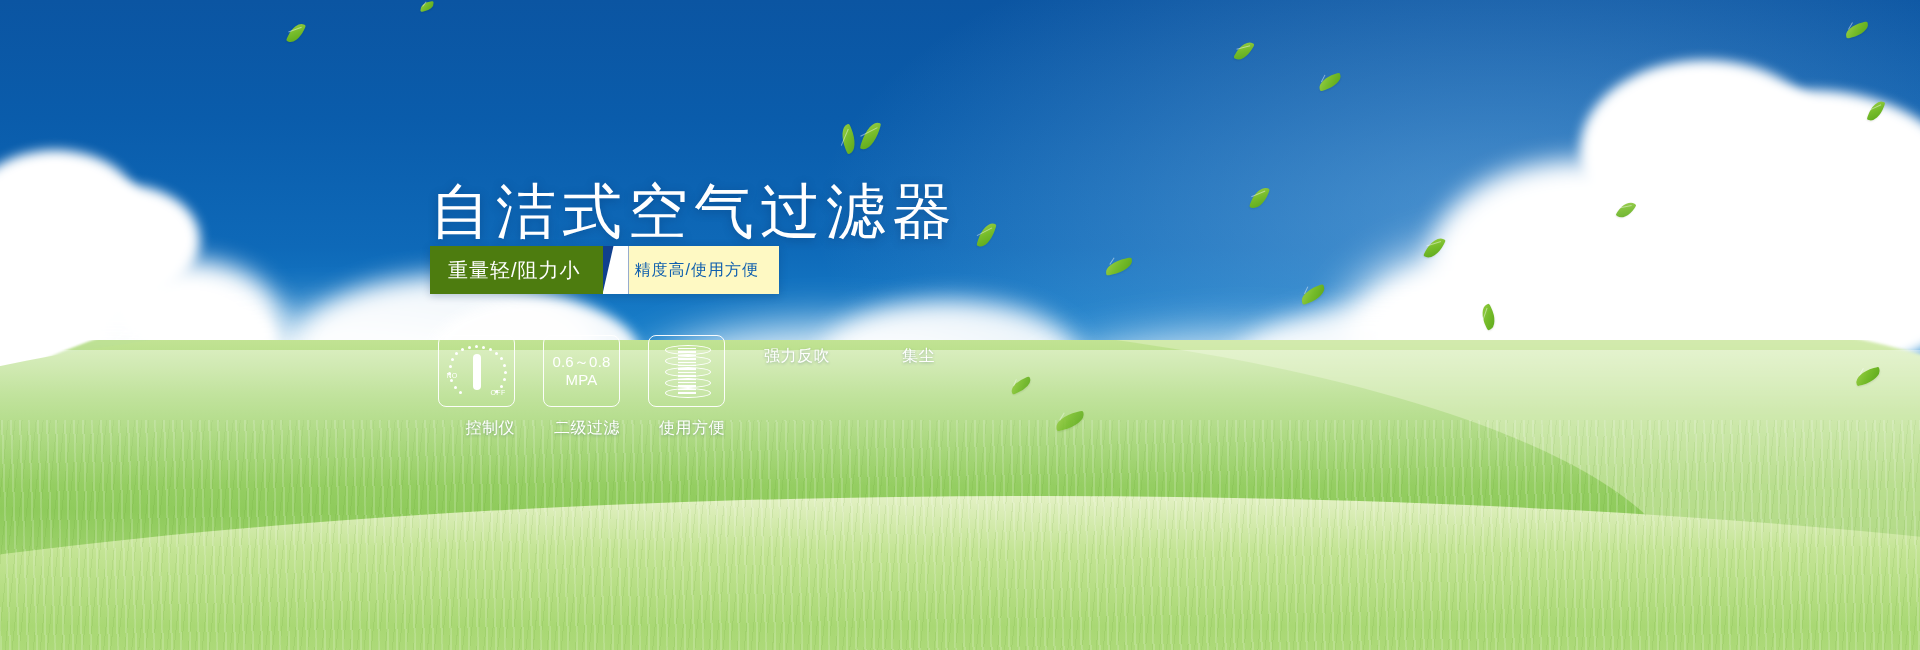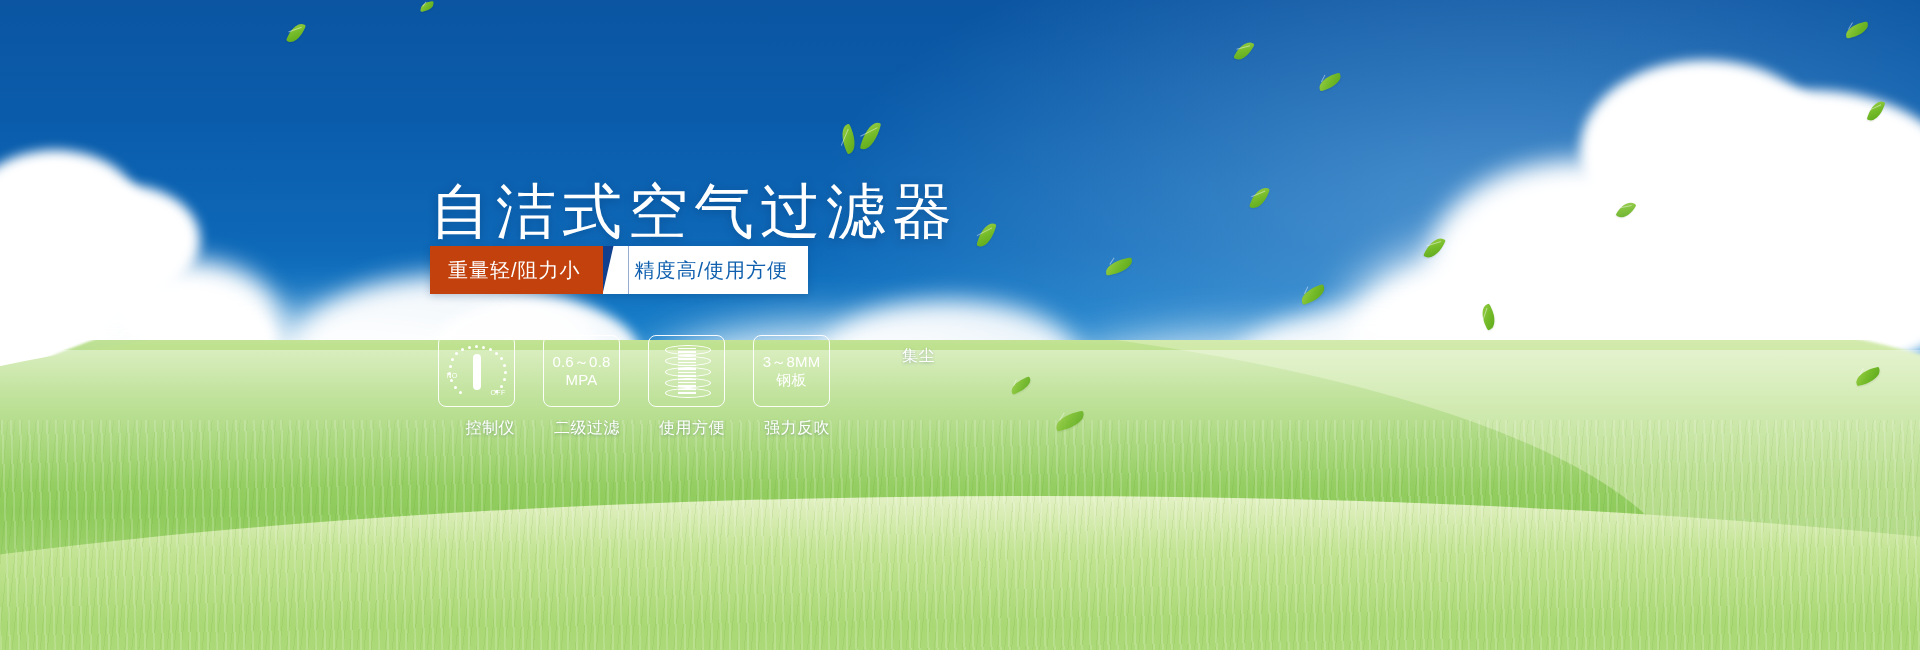--- a/index.html
+++ b/index.html
@@ -105,38 +105,38 @@
   
   .title-leaves{position:absolute;left:838px;top:108px;width:60px;height:46px;}
 
   
   .badge{
     position:absolute;left:430px;top:237px;
     height:48px;display:flex;align-items:stretch;
     box-shadow:0 2px 8px rgba(0,35,80,.22);
   }
   .badge-left{
-    background:#c2410c;color:#ffffff;
+    background:#4d7c0f;color:#ffffff;
     display:flex;align-items:center;
     padding:0 22px 0 18px;
     font-size:20px;letter-spacing:1px;white-space:nowrap;
   }
   .badge-split{
     width:26px;background:#10408e;position:relative;overflow:hidden;
   }
   .badge-split::before{
     content:"";position:absolute;inset:0;
     background:#ffffff;
     clip-path:polygon(42% 0, 100% 0, 100% 100%, 0 100%);
   }
   .badge-right{
-    background:#ffffff;color:#0f5fae;
+    background:#fef9c3;color:#0f5fae;
     display:flex;align-items:center;
     padding:0 20px 0 6px;
-    font-size:20px;letter-spacing:1px;white-space:nowrap;
+    font-size:16px;letter-spacing:1px;white-space:nowrap;
   }
 
   
   .features{
     position:absolute;left:438px;top:326px;
     display:flex;gap:28px;align-items:flex-start;
   }
   .feature{width:77px;display:flex;flex-direction:column;align-items:flex-end;}
   .fbox{
     width:77px;height:72px;box-sizing:border-box;
@@ -325,26 +325,20 @@
             <span class="ring" style="top:11px;"></span>
             <span class="ring" style="top:22px;"></span>
             <span class="ring" style="top:33px;"></span>
             <span class="ring" style="top:43px;"></span>
           </div>
         </div>
         <div class="fcap">使用方便</div>
       </div>
 
       <div class="feature">
-        <div class="fbox">
-          <div class="fbox-text">
-            <div>3～8MM</div>
-            <div>钢板</div>
-          </div>
-        </div>
         <div class="fcap">强力反吹</div>
       </div>
 
       <div class="feature">
         <div class="fcap">集尘</div>
       </div>
 
     </div>
   </div>
 </div>

